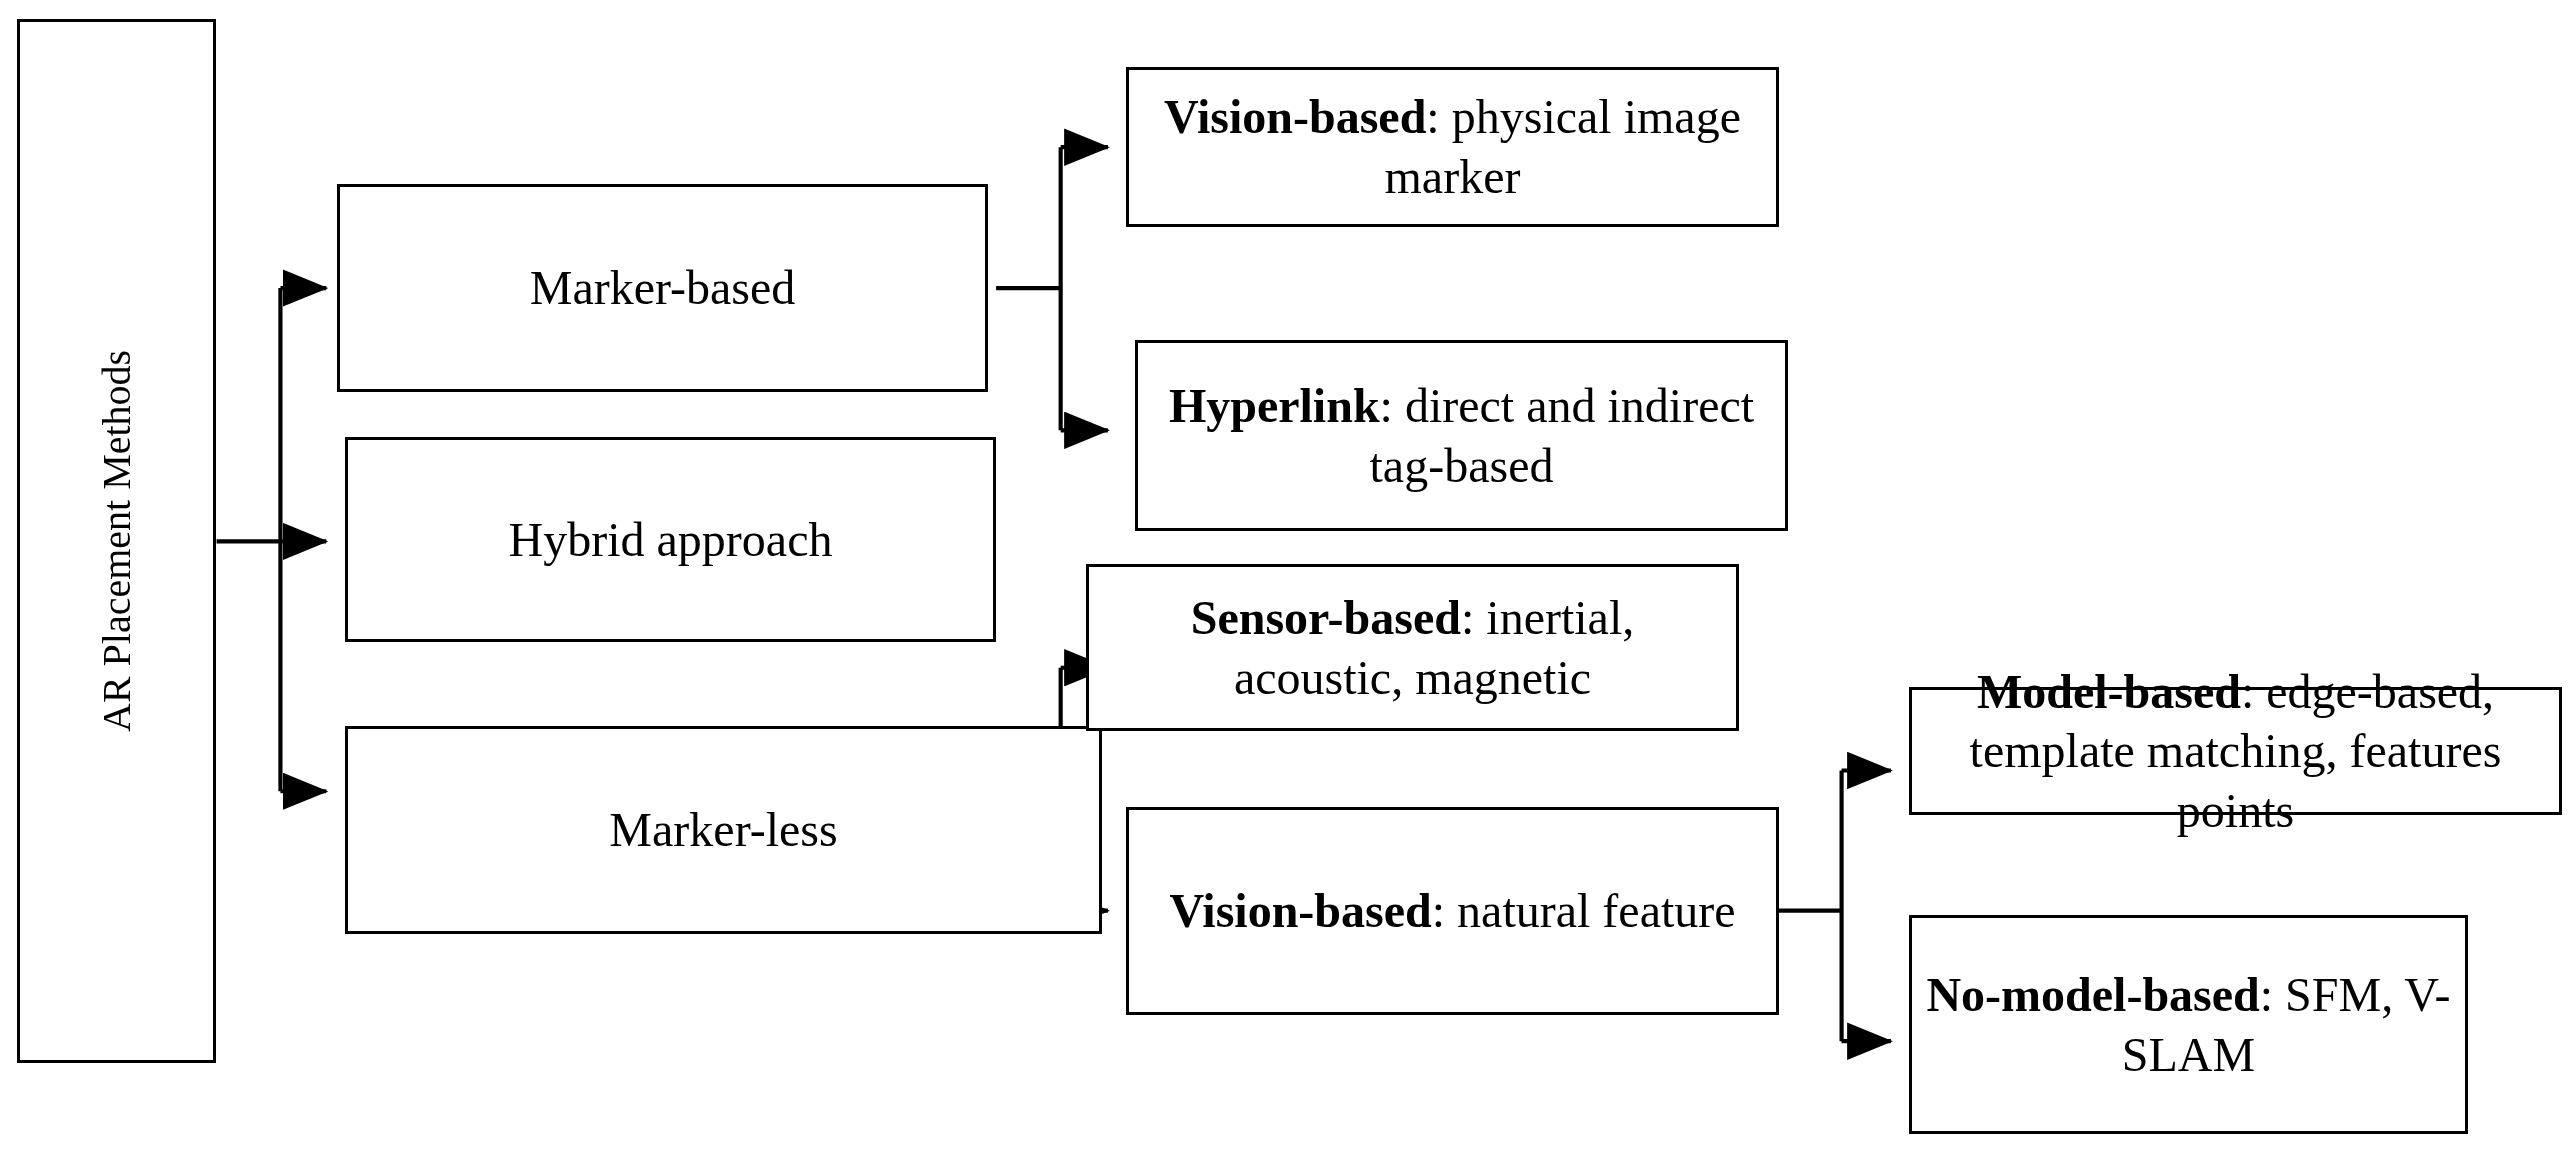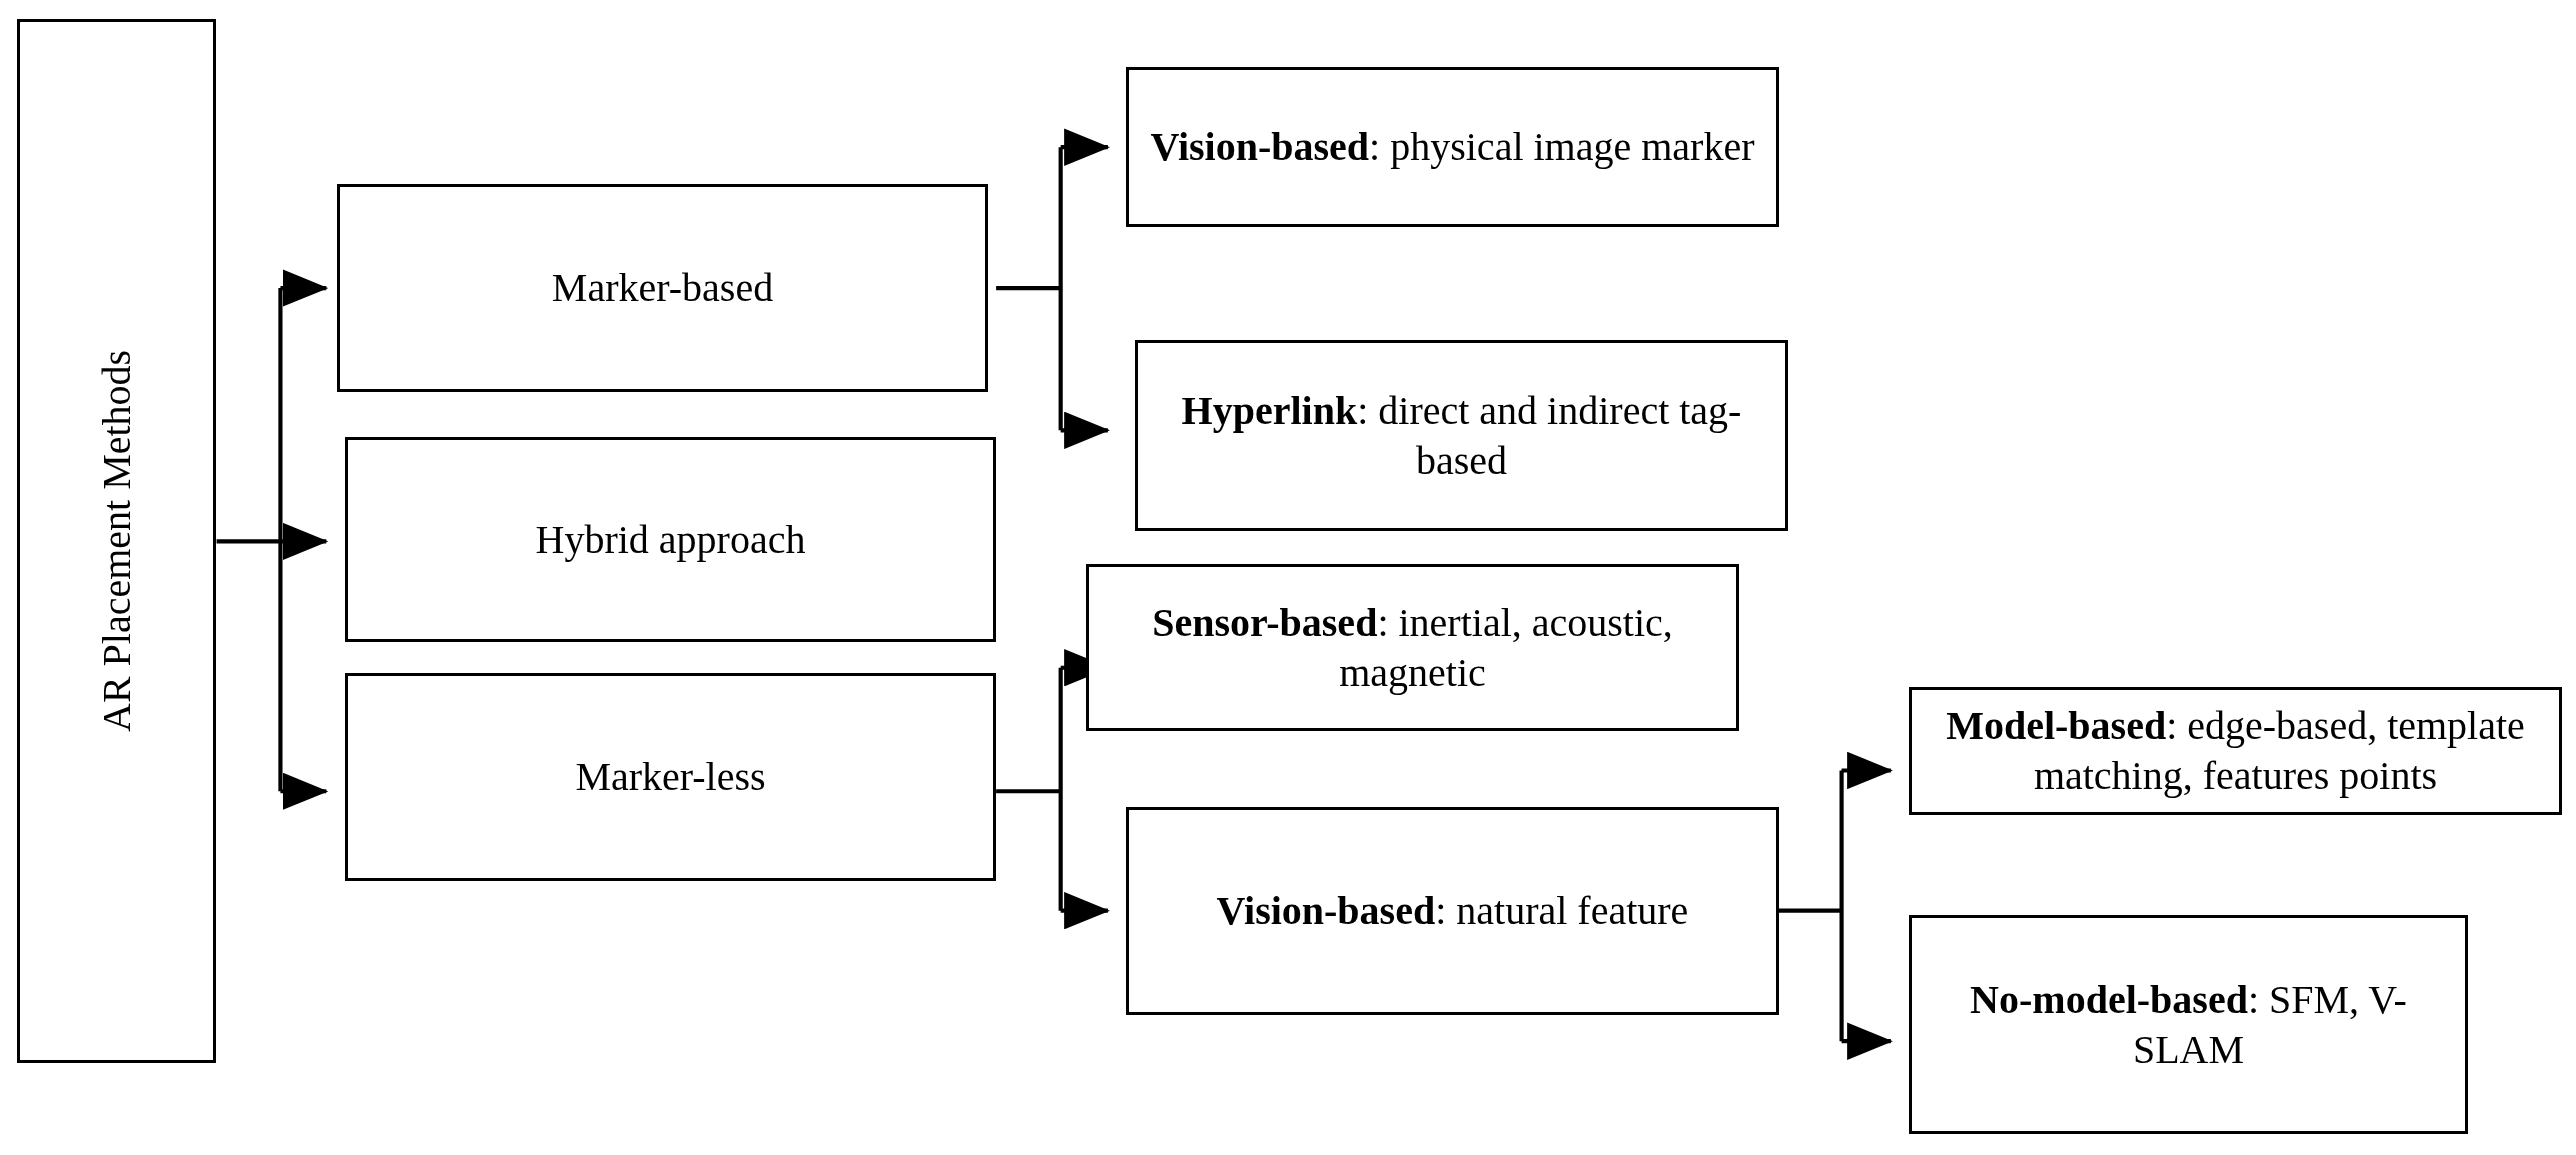--- a/index.html
+++ b/index.html
@@ -22,21 +22,21 @@
     background: #ffffff;
     display: flex;
     align-items: center;
     justify-content: center;
     text-align: center;
     color: #000000;
     line-height: 1.24;
   }
   .node .txt {
     padding: 0 12.5px;
-    font-size: 40px;
+    font-size: 48px;
   }
   .node .txt b { font-weight: bold; }
   .root-node {
     writing-mode: vertical-rl;
     transform: rotate(180deg);
   }
   .root-node .txt {
     font-size: 40px;
     white-space: nowrap;
     padding: 0;
@@ -97,21 +97,21 @@
   </div>
 
   <div class="node" style="left:337px; top:184px; width:651px; height:208px;">
     <span class="txt">Marker-based</span>
   </div>
 
   <div class="node" style="left:345px; top:437px; width:651px; height:205px;">
     <span class="txt">Hybrid approach</span>
   </div>
 
-  <div class="node" style="left:345px; top:673px; width:651px; height:208px;">
+  <div class="node" style="left:345px; top:726px; width:757px; height:208px;">
     <span class="txt">Marker-less</span>
   </div>
 
   <div class="node" style="left:1126px; top:67px; width:653px; height:160px;">
     <span class="txt">
       <b>Vision-based</b><span>: physical image marker</span>
     </span>
   </div>
 
   <div class="node" style="left:1135px; top:340px; width:653px; height:191px;">

